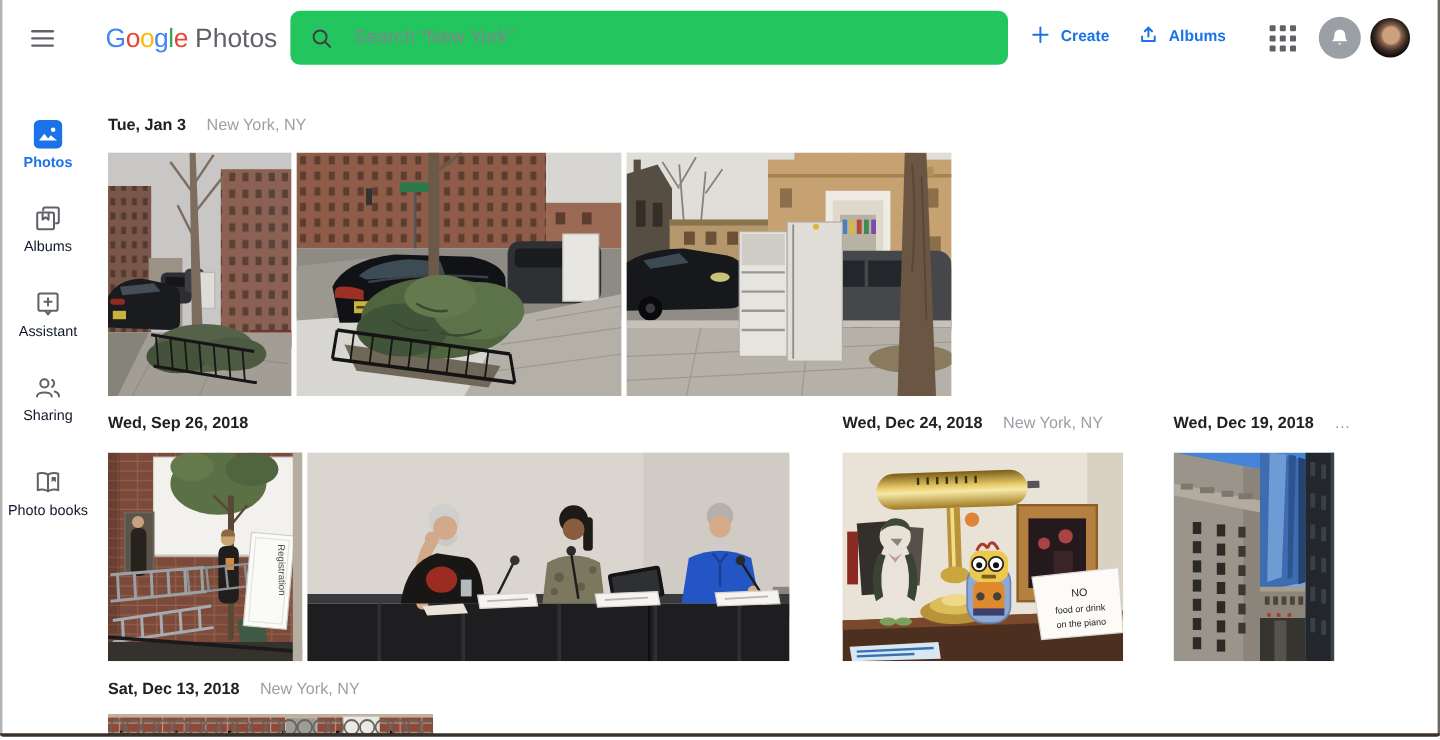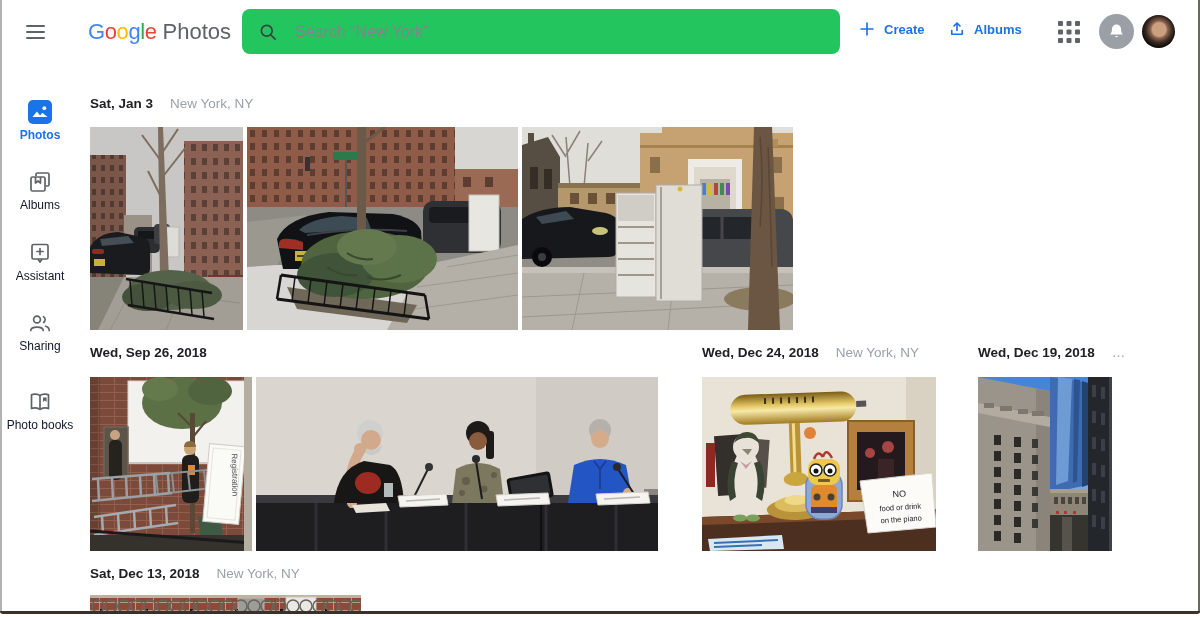--- a/index.html
+++ b/index.html
@@ -191,21 +191,21 @@
           <path d="M12 5.5C9.5 3.8 5.5 3.8 3.5 4.8v13.7c2-1 6-1 8.5.9 2.5-1.9 6.5-1.9 8.5-.9V4.8c-2-1-6-1-8.5.7z"></path>
           <path d="M12 5.5v13.9"></path>
           <path d="M15 7.5h3.6v4.4l-1.8-1.4-1.8 1.4z" fill="#5f6368" stroke="none"></path>
         </svg>
       </div>
       <div class="lbl">Photo books</div>
     </div>
   </div>
 
   <div class="sec-head h1">
-    <span>Sat, Jan 3</span><span class="loc">New York, NY</span>
+    <span>Tue, Jan 3</span><span class="loc">New York, NY</span>
   </div>
   <div class="sec-head h2a">
     <span>Wed, Sep 26, 2018</span>
   </div>
   <div class="sec-head h2b">
     <span>Wed, Dec 24, 2018</span><span class="loc">New York, NY</span>
   </div>
   <div class="sec-head h2c">
     <span>Wed, Dec 19, 2018</span><span class="loc">…</span>
   </div>

